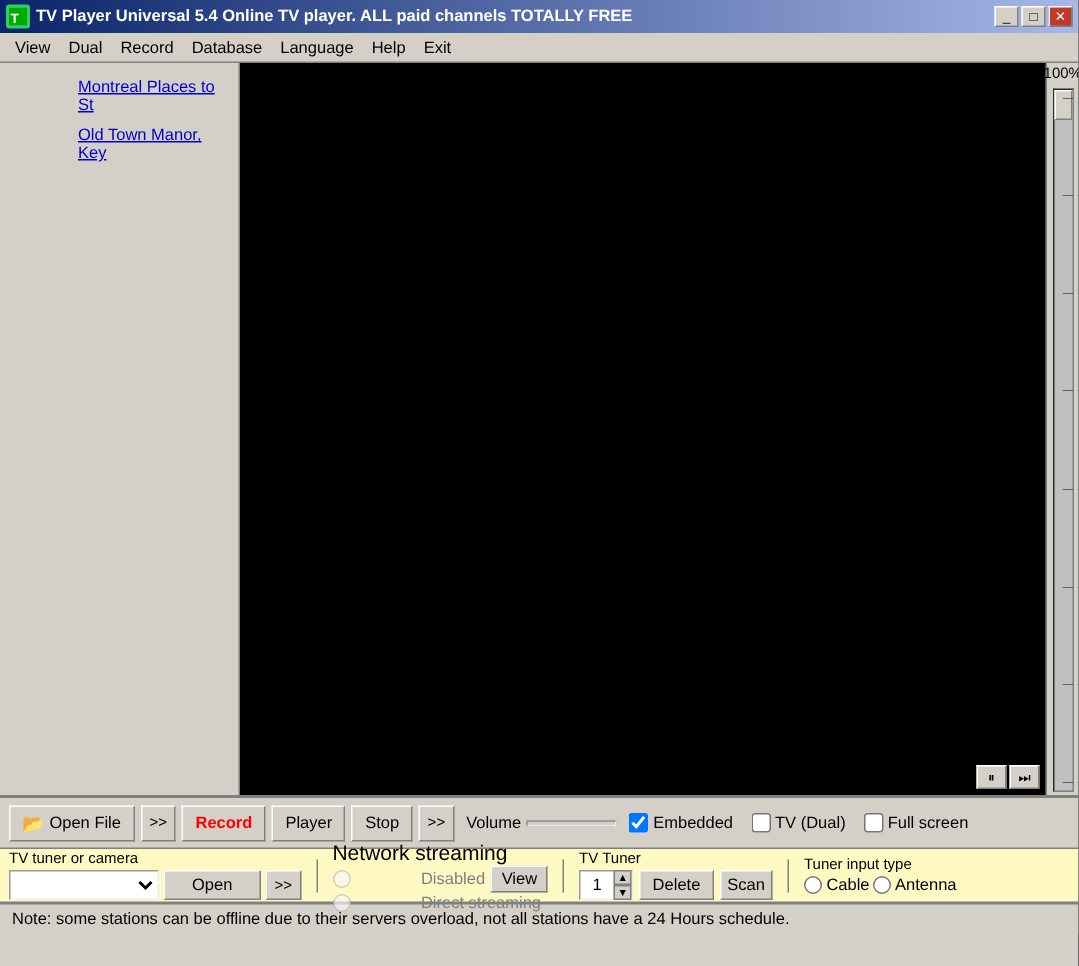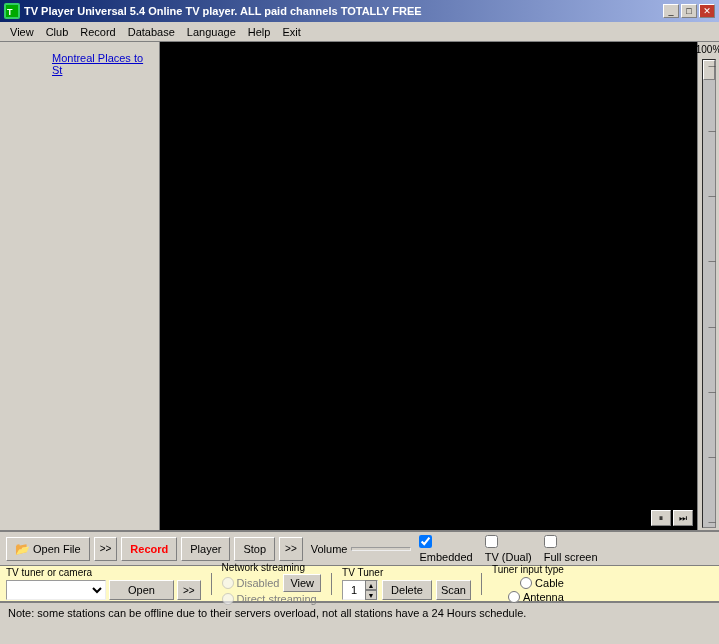--- a/index.html
+++ b/index.html
@@ -184,23 +184,22 @@
     .volume-fill {
       height: 100%;
       background: #d4d0c8;
     }
 
     .checkbox-section {
       display: flex; align-items: center; gap: 12px;
       margin-left: 4px;
     }
     .cb-item {
-      display: flex; align-items: flex-start; gap: 3px;
-      font-size: 11px;
-      flex-direction: column;
+      display: flex; align-items: flex-end; gap: 3px;
+      font-size: 11px;
     }
     input[type="checkbox"] {
       width: 13px; height: 13px;
     }
 
     
     .device-bar {
       height: 36px;
       background: #fef9c3;
       display: flex;
@@ -242,21 +241,21 @@
       font-size: 7px;
       cursor: pointer;
     }
     .divider-v {
       width: 1px;
       height: 22px;
       background: #808080;
       margin: 0 4px;
     }
     .radio-group {
-      display: flex; flex-direction: column; gap: 2px; align-items: flex-end;
+      display: flex; gap: 2px;
     }
     .radio-item {
       display: flex; align-items: center; gap: 3px;
       font-size: 11px;
     }
     input[type="radio"] {
       width: 12px; height: 12px;
     }
 
     
@@ -302,20 +301,21 @@
       padding: 1px 6px;
       font-size: 11px;
       background: #d4d0c8;
       border: 1px solid;
       border-color: #fff #808080 #808080 #fff;
       cursor: pointer;
     }
     .disabled-text {
       color: #808080;
       font-size: 11px;
+      margin-left: 44px;
     }
   </style>
 </head>
 <body>
 
 <div class="title-bar">
   <div class="title-bar-icon">
     <svg width="12" height="12" viewBox="0 0 12 12">
       <rect width="12" height="12" fill="#0a0"></rect>
       <text x="1" y="10" font-size="9" fill="white" font-weight="bold">T</text>
@@ -324,32 +324,33 @@
   <span class="title-bar-text">TV Player Universal 5.4  Online TV player. ALL paid channels TOTALLY FREE</span>
   <div class="title-bar-controls">
     <div class="tb-btn">_</div>
     <div class="tb-btn">□</div>
     <div class="tb-btn close">✕</div>
   </div>
 </div>
 
 <div class="menu-bar">
   <span class="menu-item">View</span>
-  <span class="menu-item">Club</span>
+  <span class="menu-item">Dual</span>
   <span class="menu-item">Record</span>
   <span class="menu-item">Database</span>
   <span class="menu-item">Language</span>
   <span class="menu-item">Help</span>
   <span class="menu-item">Exit</span>
 </div>
 
 <div class="main-area">
 
   <div class="left-panel">
     <a class="channel-link">Montreal Places to St</a>
+    <a class="channel-link">Old Town Manor, Key</a>
   </div>
 
   <div class="video-container">
     <div class="video-screen"></div>
 
     <div class="vcr-controls">
       <div class="vcr-btn">⏸</div>
       <div class="vcr-btn">⏭</div>
     </div>
   </div>
@@ -423,21 +424,21 @@
         <option></option>
       </select>
       <button class="btn" style="height:20px; padding:1px 18px;">Open</button>
       <button class="btn skip-btn" style="height:20px;">&gt;&gt;</button>
     </div>
   </div>
 
   <div class="divider-v"></div>
 
   <div class="streaming-section">
-    <span style="font-size:10px;">Network streaming</span>
+    <span style="font-size:14px;">Network streaming</span>
     <div style="display:flex; gap:4px; align-items:center;">
       <label class="radio-item">
         <input type="radio" name="streaming" disabled="" style="">
         <span class="disabled-text">Disabled</span>
       </label>
       <button class="view-btn">View</button>
     </div>
     <label class="radio-item">
       <input type="radio" name="streaming" disabled="" style="">
       <span class="disabled-text">Direct streaming</span>

